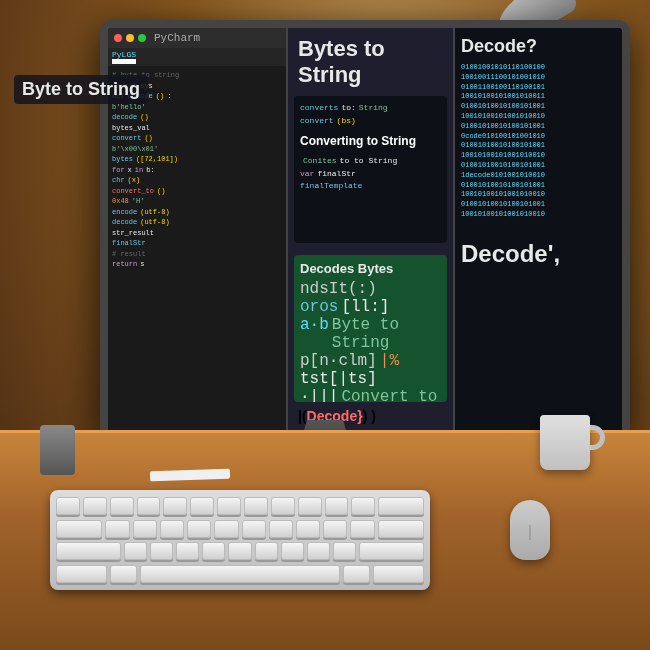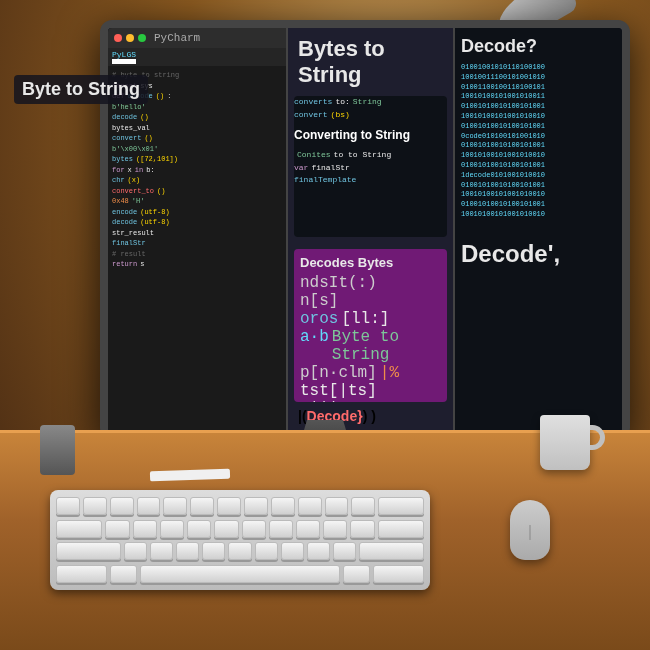--- a/index.html
+++ b/index.html
@@ -187,39 +187,40 @@
       padding: 8px 10px 4px;
       font-size: 22px;
       font-weight: bold;
       color: #e8e8e8;
       font-family: Arial, sans-serif;
     }
 
     .code-block {
       background: #0d1117;
       margin: 4px 6px;
+      padding: 6px;
       border-radius: 4px;
       font-size: 8px;
       line-height: 1.6;
       color: #e8e8e8;
       flex: 1;
       overflow: hidden;
     }
 
     .convert-label {
       font-family: Arial, sans-serif;
       font-size: 14px;
       font-weight: bold;
       color: #ffffff;
       padding: 4px 10px;
       margin: 2px 0;
     }
 
     .sub-panel {
-      background: #701a75;
+      background: #14532d;
       margin: 8px 6px 4px;
       padding: 6px;
       border-radius: 4px;
       flex: 1;
       overflow: hidden;
     }
 
     .sub-title {
       font-family: Arial, sans-serif;
       font-size: 13px;
@@ -524,23 +525,20 @@
             <span class="var"> finalStr</span>
           </div>
         <div class="code-line">
             <span class="fn">  finalTemplate</span>
           </div>
       </div>
       <div class="sub-panel">
         <div class="sub-title">Decodes Bytes</div>
         <div class="code-line">
             <span class="op">  ndsIt(:)</span>
-          </div>
-        <div class="code-line">
-            <span class="op">  n[s]</span>
           </div>
         <div class="code-line">
             <span class="fn">  oros</span>
             <span class="var"> [ll:]</span>
           </div>
         <div class="code-line">
             <span style="color:#61dafb">  a·b </span>
             <span class="str">Byte to String</span>
           </div>
         <div class="code-line">

